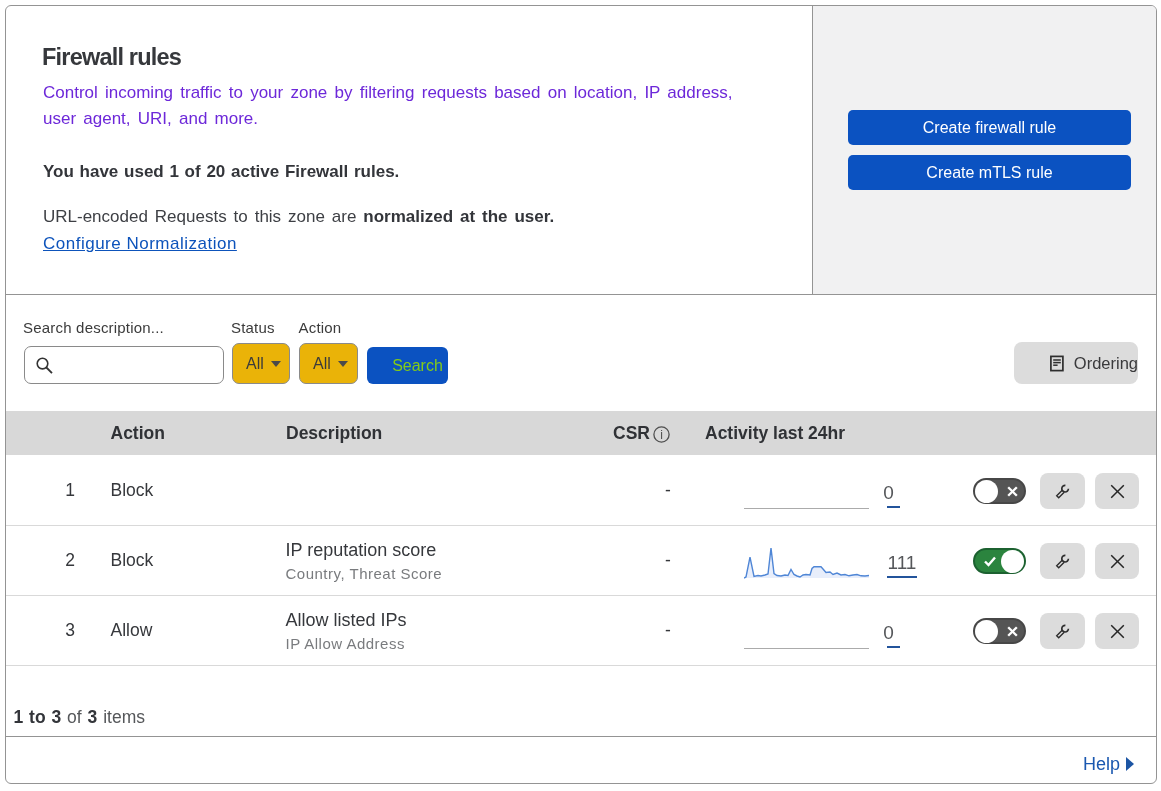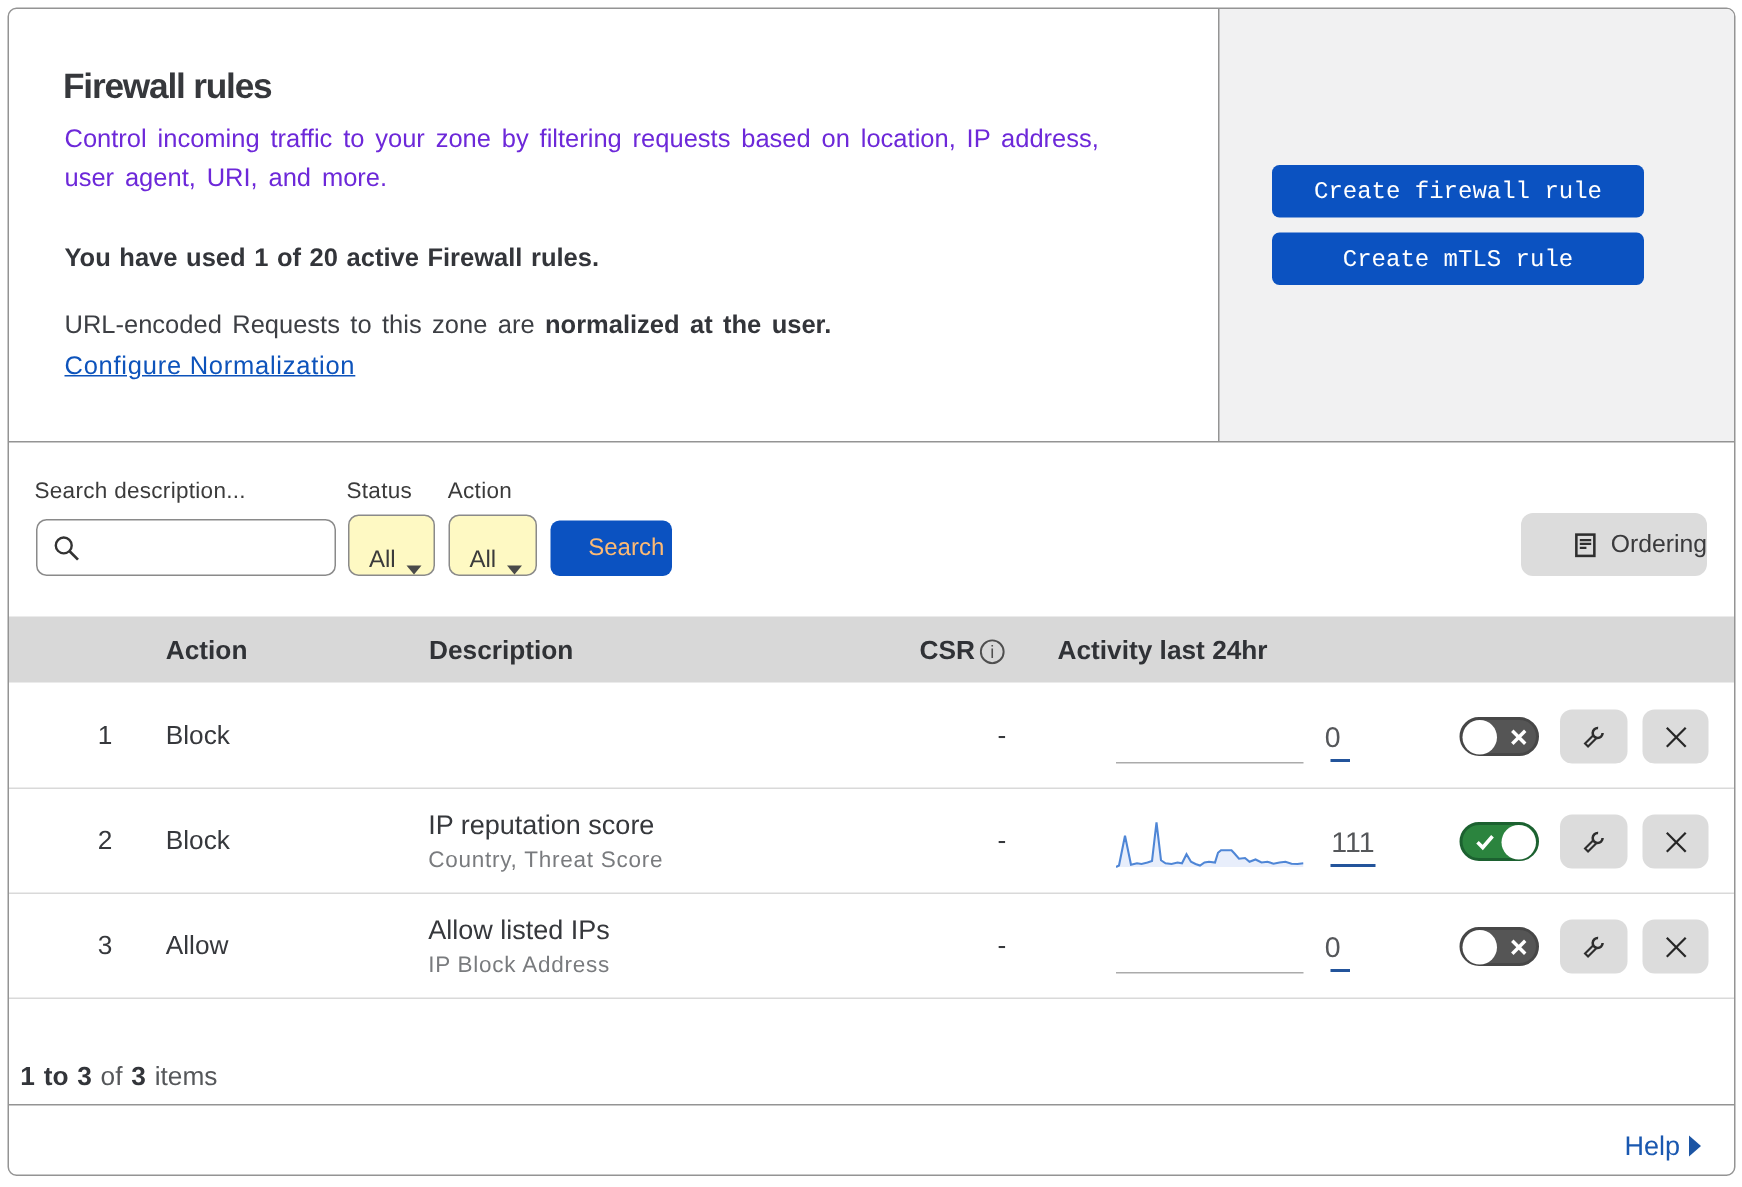--- a/index.html
+++ b/index.html
@@ -2,36 +2,36 @@
 <html><head>
 <meta charset="utf-8">
 <style>
   html,body{margin:0;padding:0;background:#fff;width:1161px;height:791px;overflow:hidden;}
   *{box-sizing:border-box;font-family:"Liberation Sans",sans-serif;}
   .card{position:absolute;left:5px;top:5px;width:1152px;height:779px;background:#fff;
         border:1px solid #949494;border-radius:6px;overflow:hidden;}
   .abs{position:absolute;}
   .sectop{position:absolute;left:0;top:0;width:100%;height:289px;border-bottom:1px solid #949494;}
   .panel{position:absolute;left:806px;top:0;bottom:0;right:0;background:#f1f1f2;border-left:1px solid #949494;}
-  .bluebtn{position:absolute;left:35px;width:248px;height:35px;border-radius:5px;background:#0b52c1;
-           color:#fff;font-size:16px;display:flex;align-items:center;justify-content:center;font-family:Liberation Mono, monospace;}
+  .bluebtn{position:absolute;left:35px;width:283px;height:35px;border-radius:5px;background:#0b52c1;
+           color:#fff;font-size:16px;display:flex;align-items:center;justify-content:center;}
   h1{position:absolute;left:36px;top:37.5px;margin:0;font-size:23.5px;font-weight:700;color:#36383c;letter-spacing:-0.8px;}
   .para{position:absolute;left:37px;top:74px;font-size:17px;word-spacing:2.5px;line-height:26px;color:#6d28d9;}
   .boldline{position:absolute;left:37px;top:152.5px;font-size:17px;word-spacing:1px;line-height:26px;font-weight:700;color:#33353a;}
   .urlline{position:absolute;left:37px;top:197.8px;font-size:17px;word-spacing:2.2px;line-height:26px;color:#3d3f44;}
   .linkline{position:absolute;left:37px;top:224.8px;font-size:17px;letter-spacing:0.5px;line-height:26px;}
   a.cfg{color:#0d53bb;text-decoration:underline;}
   .lbl{position:absolute;font-size:15px;letter-spacing:0.2px;color:#3b3b3b;line-height:15px;}
   .sinput{position:absolute;left:18px;top:340px;width:200px;height:38px;border:1px solid #8a8a8a;border-radius:7px;background:#fff;}
-  .ddl{position:absolute;top:337px;width:58px;height:41px;border:1px solid #8a8a8a;border-radius:7px;background:#fef9c3;
-       display:flex;align-items:flex-end;padding-left:13px;font-size:16px;color:#3b3b3b;}
+  .ddl{position:absolute;top:337px;width:58px;height:41px;border:1px solid #8a8a8a;border-radius:7px;background:#eab308;
+       display:flex;align-items:center;padding-left:13px;font-size:16px;color:#3b3b3b;}
   .caret{width:0;height:0;border-left:5.5px solid transparent;border-right:5.5px solid transparent;
          border-top:6.5px solid #4a4a4a;margin-left:7px;}
   .searchbtn{position:absolute;left:361px;top:341px;width:81px;height:37px;border-radius:6px;background:#0b52c1;
-             color:#fdba74;font-size:16px;display:flex;align-items:center;justify-content:center;padding-left:20px;}
+             color:#84cc16;font-size:16px;display:flex;align-items:center;justify-content:center;padding-left:20px;}
   .ordering{position:absolute;left:1008px;top:336px;width:124px;height:42px;border-radius:8px;background:#dcdcdc;
             display:flex;align-items:center;padding-left:20px;font-size:16.5px;color:#3a3a3c;justify-content:flex-end;}
   .thead{position:absolute;left:0;top:405px;width:100%;height:44px;background:#d8d8d8;}
   .th{position:absolute;top:12px;font-size:17.5px;font-weight:700;color:#303236;line-height:20px;}
   .row{position:absolute;left:0;width:100%;height:70px;border-bottom:1px solid #d9d9d9;background:#fff;}
   .cell{position:absolute;top:0;bottom:0;display:flex;align-items:center;font-size:17.5px;color:#36383c;}
   .desc{position:absolute;left:279.5px;top:0;bottom:0;display:flex;flex-direction:column;justify-content:center;}
   .desc .main{font-size:18px;line-height:25px;color:#36383c;}
   .desc .sub{font-size:15px;letter-spacing:0.5px;line-height:21px;color:#797b7e;}
   .num{position:absolute;font-size:19px;color:#55575a;line-height:19px;top:26.8px;text-align:center;}
@@ -158,21 +158,21 @@
         <line x1="13.8" y1="1.2" x2="1.2" y2="13.8" stroke="#262626" stroke-width="1.5"></line>
       </svg>
     </div>
   </div>
 
   <div class="row" style="top:590px;">
     <div class="cell" style="left:56px;width:16px;justify-content:center;">3</div>
     <div class="cell" style="left:104.5px;">Allow</div>
     <div class="desc">
         <span class="main">Allow listed IPs</span>
-        <span class="sub">IP Block Address</span>
+        <span class="sub">IP Allow Address</span>
       </div>
     <div class="cell" style="left:652px;width:20px;justify-content:center;">-</div>
     <div class="flat"></div>
     <div class="num" style="left:876px;width:13px;">0</div>
     <div class="uline" style="left:881px;width:13px;"></div>
     <div class="toggle tog-off">
       <div class="knob" style="left:0px;"></div>
       <svg class="abs" style="left:31px;top:5px;" width="13" height="13" viewBox="0 0 13 13">
         <line x1="2.2" y1="2.2" x2="10.8" y2="10.8" stroke="#fff" stroke-width="2.3"></line>
         <line x1="10.8" y1="2.2" x2="2.2" y2="10.8" stroke="#fff" stroke-width="2.3"></line>

